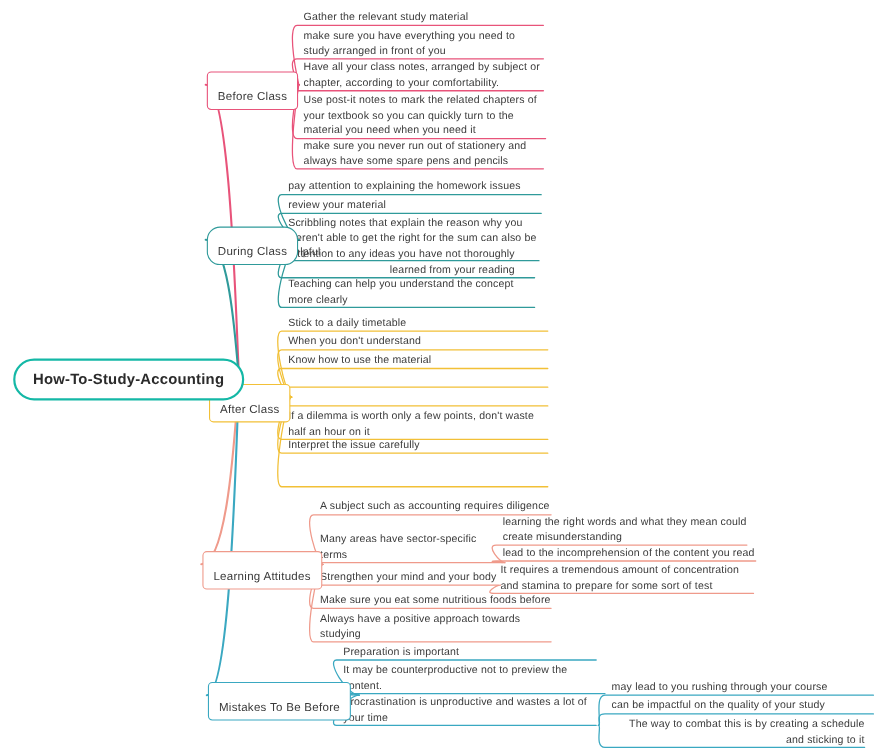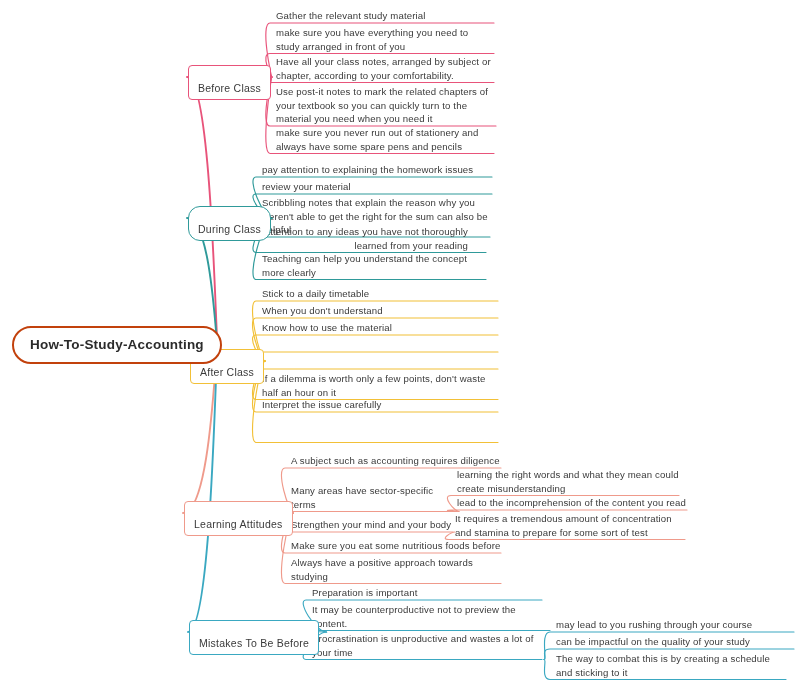--- a/index.html
+++ b/index.html
@@ -25,21 +25,21 @@
     height: 685px;
     pointer-events: none;
   }
   .node {
     position: absolute;
     box-sizing: border-box;
     white-space: nowrap;
   }
   
   .root-node {
-    border: 2px solid #c2410c;
+    border: 2px solid #14b8a6;
     border-radius: 22px;
     background: #ffffff;
     font-size: 13.5px;
     font-weight: bold;
     color: #2b2b2b;
     letter-spacing: 0.2px;
     padding: 9px 16px 10px 16px;
     text-align: center;
     z-index: 6;
   }
@@ -233,17 +233,17 @@
   </div>
 
   <div class="node leaf-node" style="left:556px; top:618px; width:238px;">
     <span class="txt">may lead to you rushing through your course</span>
   </div>
 
   <div class="node leaf-node" style="left:556px; top:635px; width:238px;">
     <span class="txt">can be impactful on the quality of your study</span>
   </div>
 
-  <div class="node leaf-node" style="left:556px; top:652px; width:230px;">
+  <div class="node leaf-node" style="left:556px; top:652px; width:230px;text-align:right;">
     <span class="txt">The way to combat this is by creating a schedule and sticking to it</span>
   </div>
 
 </div>
 
 </body></html>

